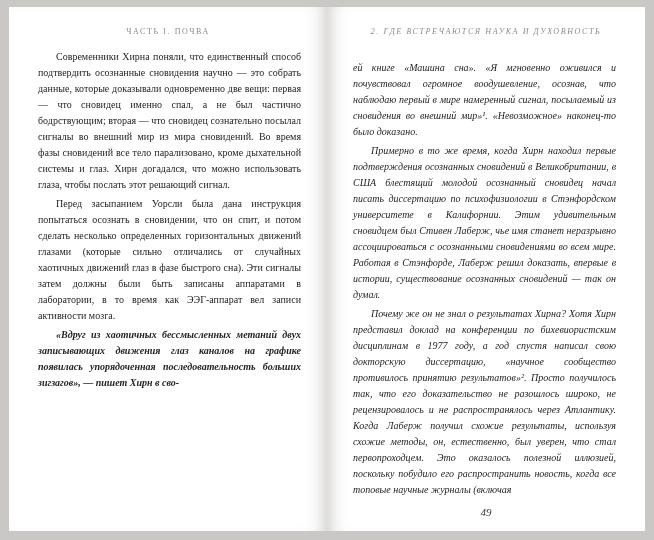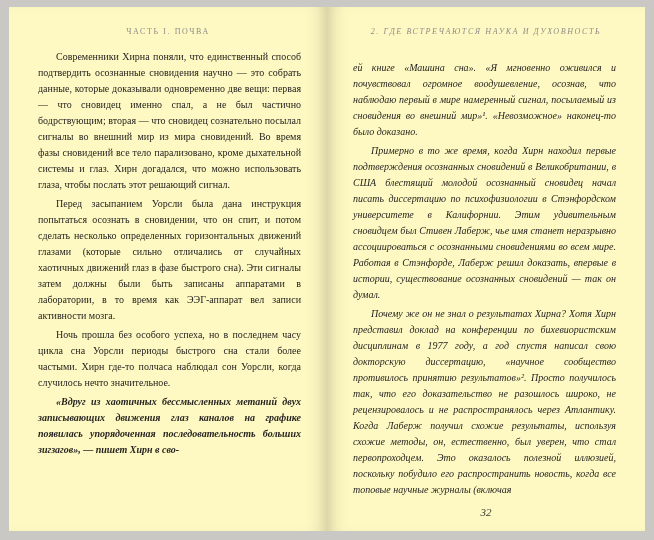--- a/index.html
+++ b/index.html
@@ -13,21 +13,21 @@
     height: 540px;
     box-sizing: border-box;
     background: #c9c8c4;
     padding: 7px 9px 9px 9px;
     display: flex;
     position: relative;
     overflow: hidden;
   }
   .page {
     flex: 1;
-    background: #fef9c3;
+    background: #ffffff;
     position: relative;
     box-sizing: border-box;
     overflow: hidden;
   }
   .page.left {
     box-shadow: inset -16px 0 20px -16px rgba(60,55,45,0.35);
   }
   .page.right {
     box-shadow: inset 16px 0 20px -16px rgba(60,55,45,0.35);
     font-style: italic;
@@ -79,28 +79,27 @@
 </head>
 <body>
 
 <div class="spread">
 
   <div class="page left">
     <div class="running-head">Часть I. Почва</div>
     <div class="body-text">
       <p>Современники Хирна поняли, что единственный способ подтвердить осознанные сновидения научно — это собрать данные, которые доказывали одновременно две вещи: первая — что сновидец именно спал, а не был частично бодрствующим; вторая — что сновидец сознательно посылал сигналы во внешний мир из мира сновидений. Во время фазы сновидений все тело парализовано, кроме дыхательной системы и глаз. Хирн догадался, что можно использовать глаза, чтобы послать этот решающий сигнал.</p>
       <p>Перед засыпанием Уорсли была дана инструкция попытаться осознать в сновидении, что он спит, и потом сделать несколько определенных горизонтальных движений глазами (которые сильно отличались от случайных хаотичных движений глаз в фазе быстрого сна). Эти сигналы затем должны были быть записаны аппаратами в лаборатории, в то время как ЭЭГ-аппарат вел записи активности мозга.</p>
-      <p>Ночь прошла без особого успеха, но в последнем часу цикла сна Уорсли периоды быстрого сна стали более частыми. Хирн где-то полчаса наблюдал сон Уорсли, когда случилось нечто значительное.</p>
       <p class="italic">«Вдруг из хаотичных бессмысленных метаний двух записывающих движения глаз каналов на графике появилась упорядоченная последовательность больших зигзагов», — пишет Хирн в сво-</p>
     </div>
   </div>
 
   <div class="page right">
     <div class="running-head">2. Где встречаются наука и духовность</div>
     <div class="body-text">
       <p class="no-indent">ей книге «Машина сна». «Я мгновенно оживился и почувствовал огромное воодушевление, осознав, что наблюдаю первый в мире намеренный сигнал, посылаемый из сновидения во внешний мир»¹. «Невозможное» наконец-то было доказано.</p>
       <p>Примерно в то же время, когда Хирн находил первые подтверждения осознанных сновидений в Великобритании, в США блестящий молодой осознанный сновидец начал писать диссертацию по психофизиологии в Стэнфордском университете в Калифорнии. Этим удивительным сновидцем был Стивен Лаберж, чье имя станет неразрывно ассоциироваться с осознанными сновидениями во всем мире. Работая в Стэнфорде, Лаберж решил доказать, впервые в истории, существование осознанных сновидений — так он думал.</p>
       <p>Почему же он не знал о результатах Хирна? Хотя Хирн представил доклад на конференции по бихевиористским дисциплинам в 1977 году, а год спустя написал свою докторскую диссертацию, «научное сообщество противилось принятию результатов»². Просто получилось так, что его доказательство не разошлось широко, не рецензировалось и не распространялось через Атлантику. Когда Лаберж получил схожие результаты, используя схожие методы, он, естественно, был уверен, что стал первопроходцем. Это оказалось полезной иллюзией, поскольку побудило его распространить новость, когда все топовые научные журналы (включая</p>
     </div>
-    <div class="page-number">32</div>
+    <div class="page-number">49</div>
   </div>
 
 </div>
 
 </body></html>

